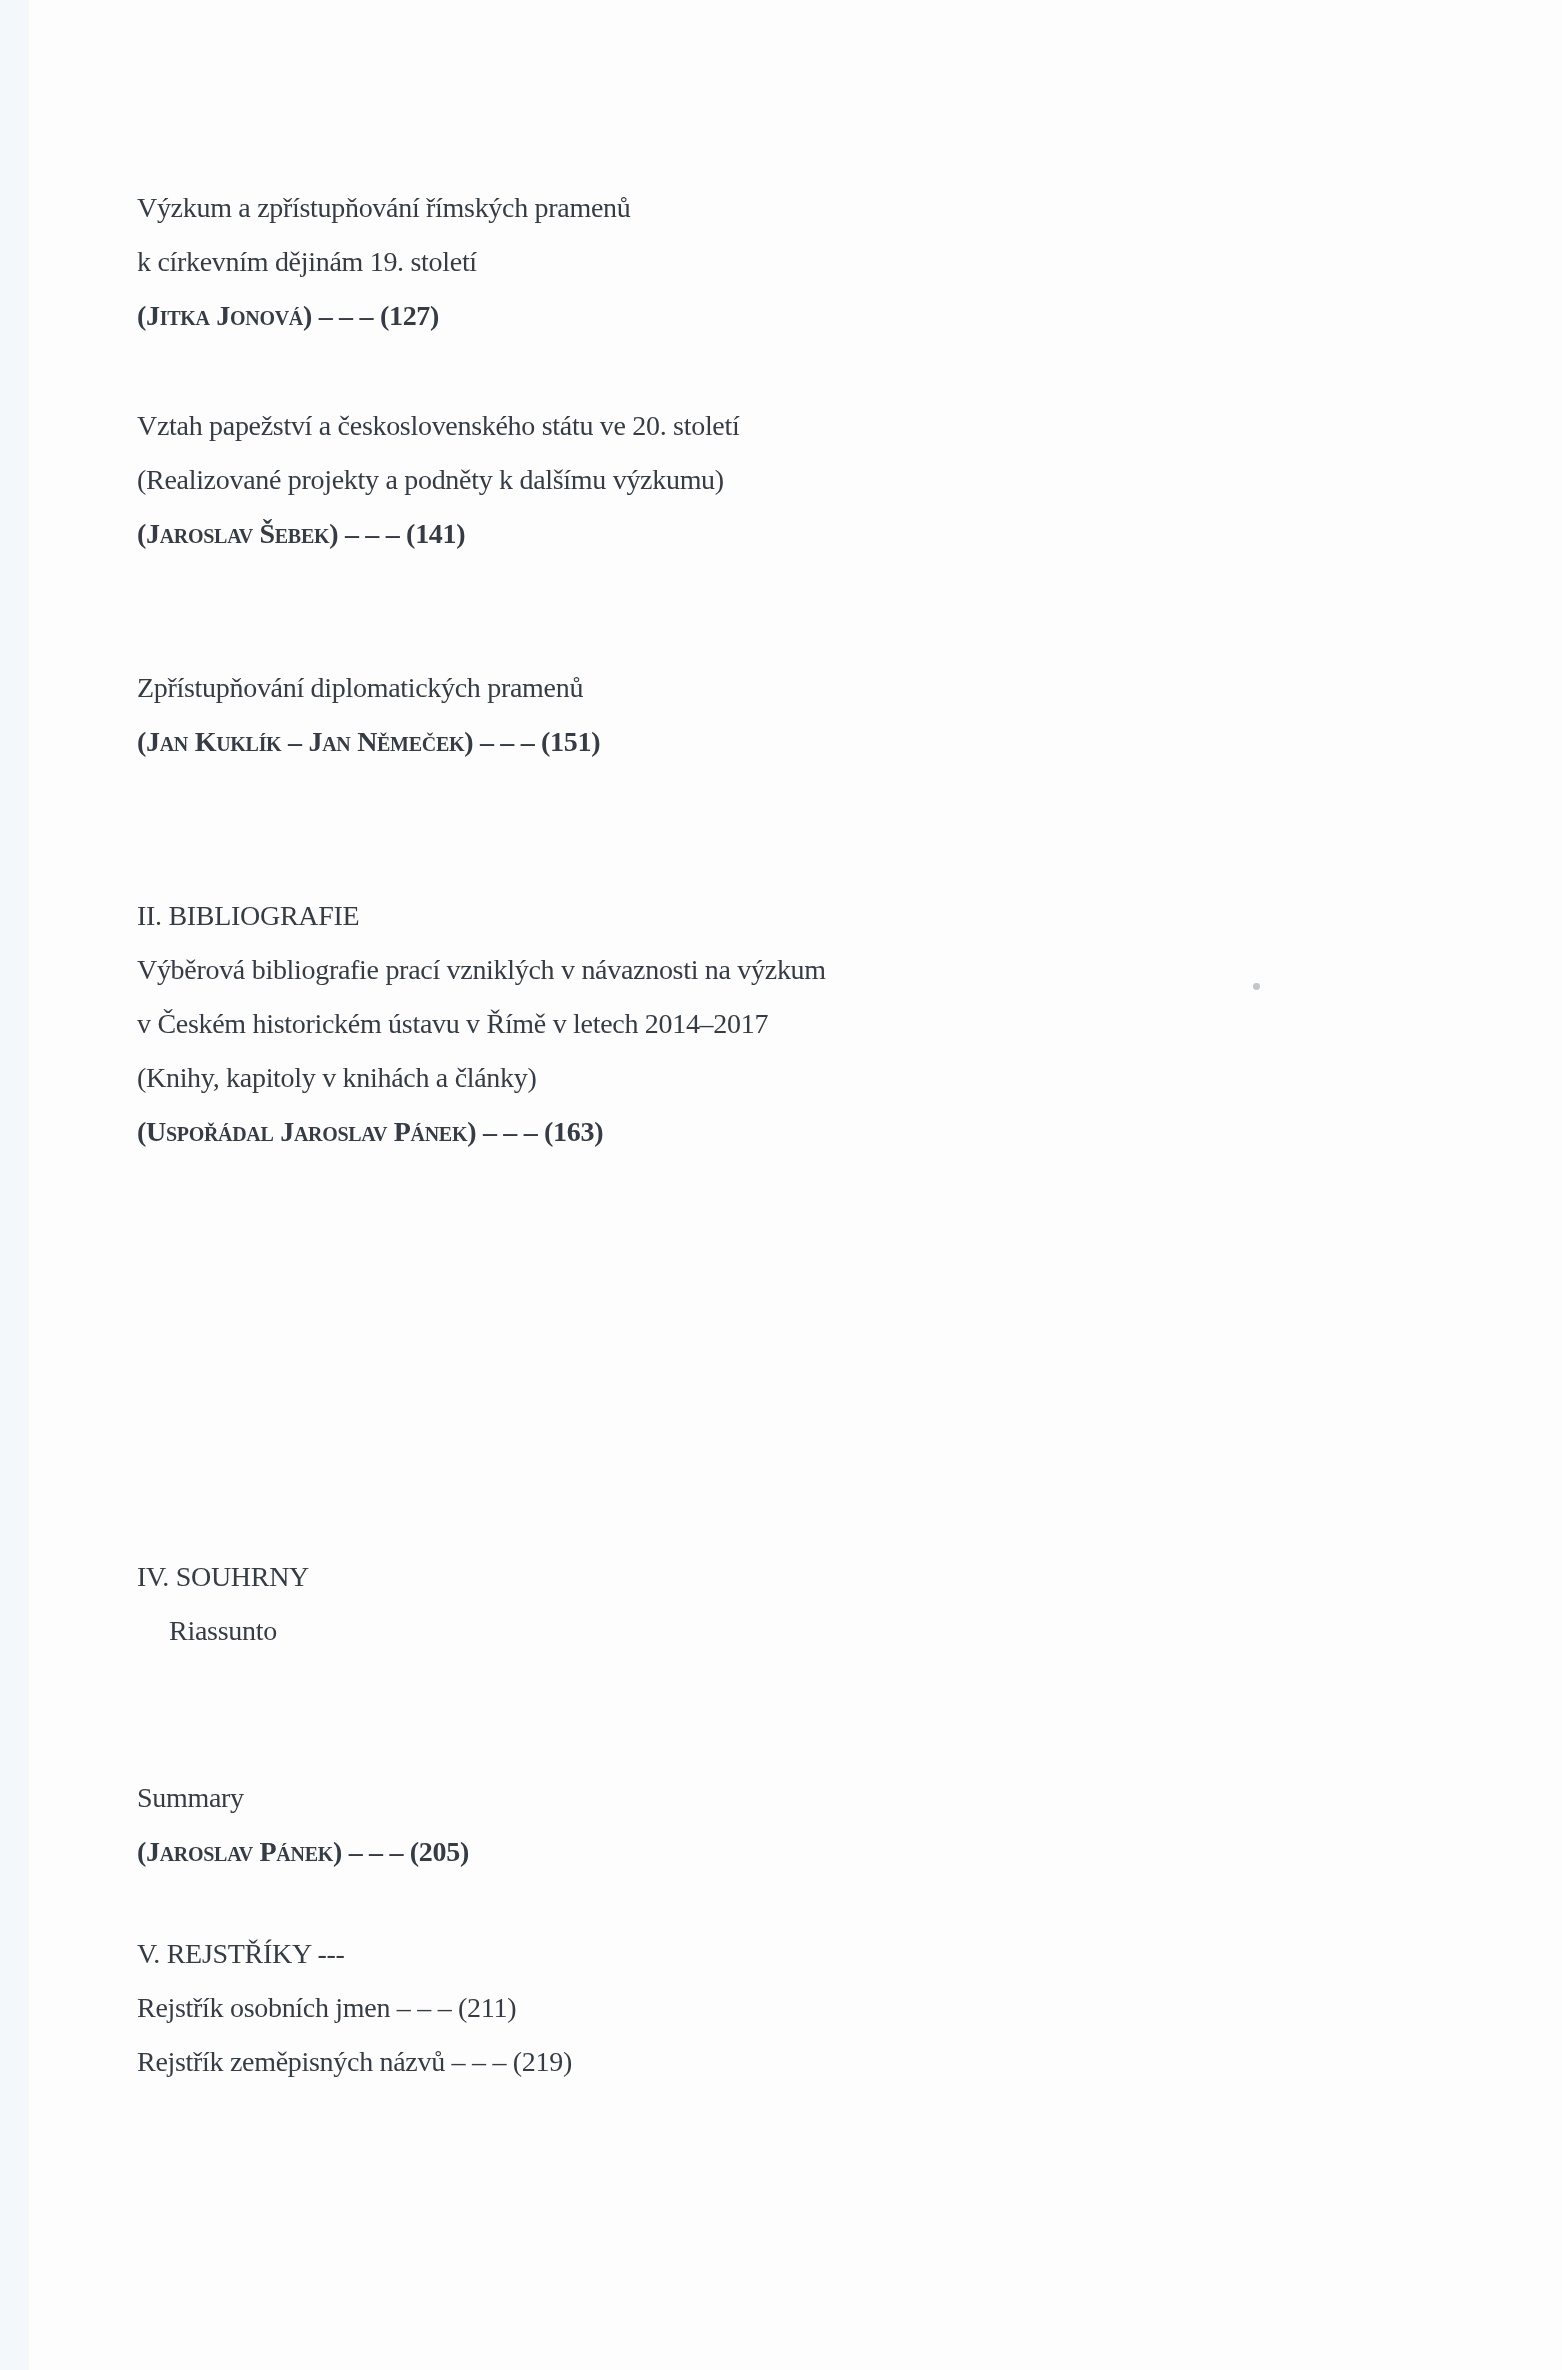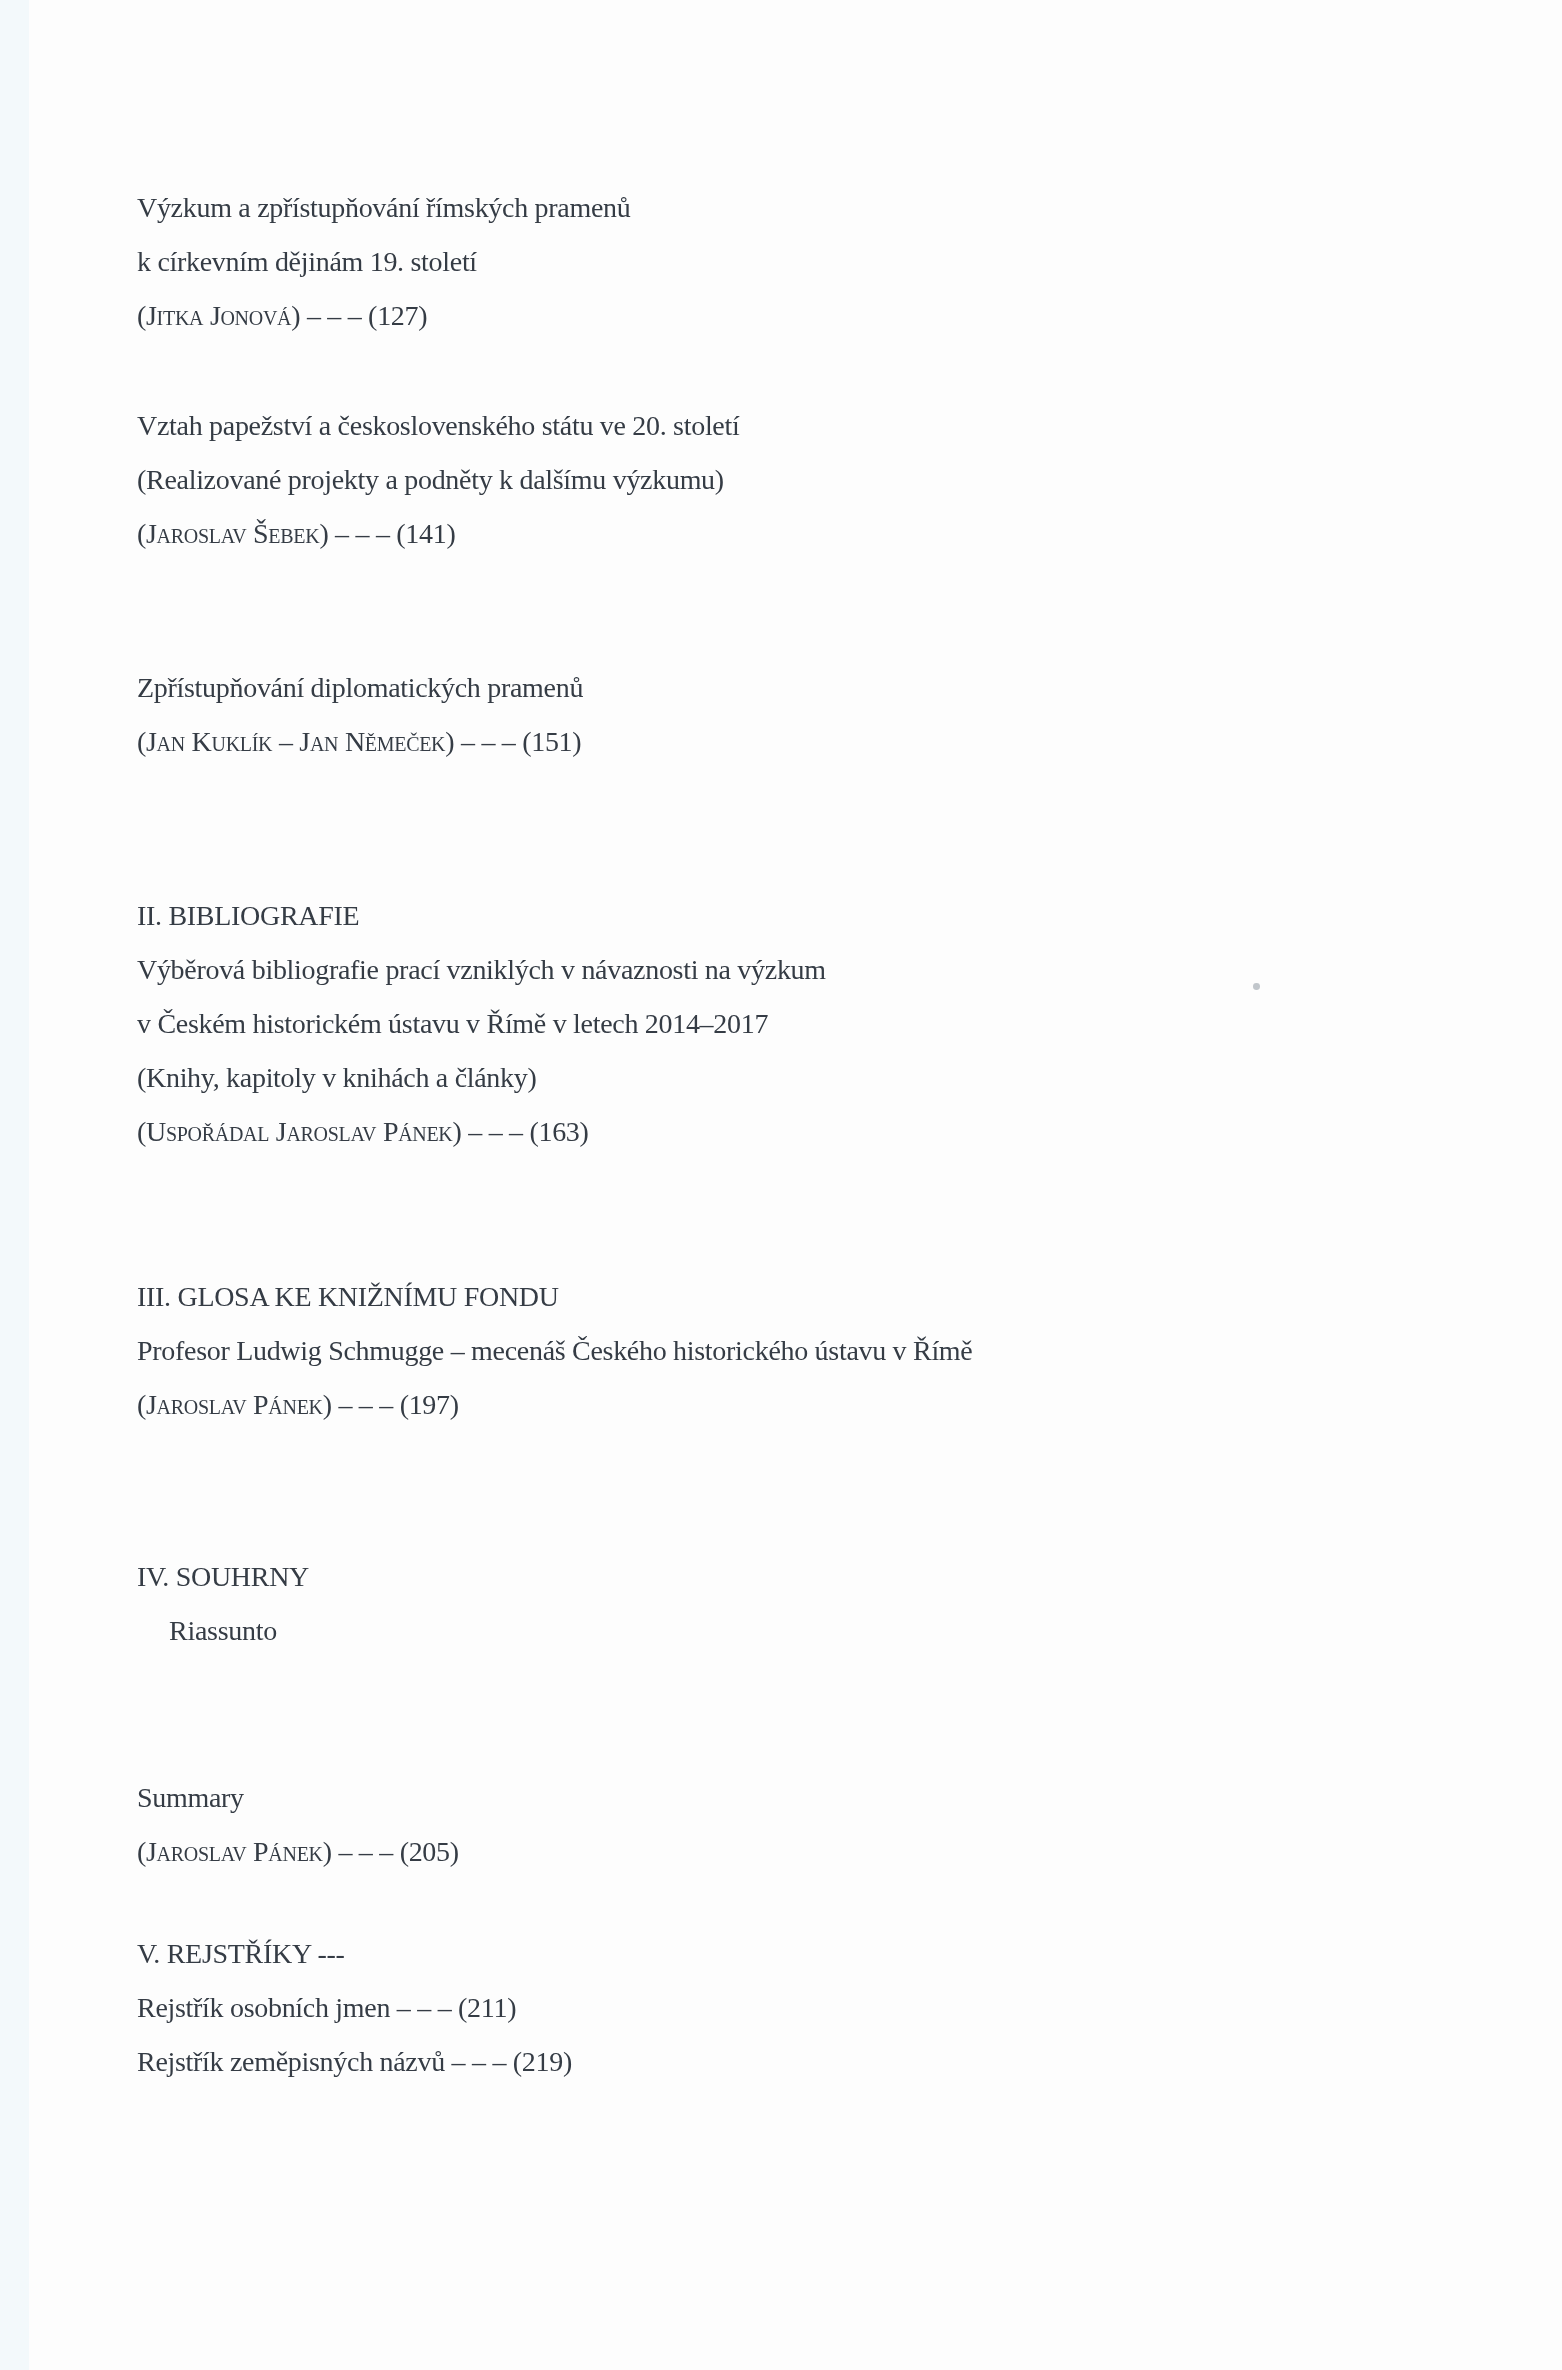--- a/index.html
+++ b/index.html
@@ -26,21 +26,21 @@
   }
   .block {
     position: absolute;
     left: 137px;
     font-size: 28px;
     line-height: 54px;
     letter-spacing: -0.3px;
     white-space: nowrap;
   }
   .line { display: block; }
-  .sc { font-variant: small-caps; }
+  .sc { font-variant: small-caps; font-weight: bold; }
   .b0 { top: 181px; }
   .b1 { top: 399px; }
   .b2 { top: 616px; margin-top: 45px; }
   .b3 { top: 889px; }
   .b4 { top: 1270px; }
   .b5 { top: 1550px; text-align: center; }
   .b6 { top: 1771px; }
   .b7 { top: 1927px; }
   .artifact-dot {
     position: absolute;
@@ -77,25 +77,20 @@
   </div>
 
   <div class="block b3">
     <span class="line">II. BIBLIOGRAFIE</span>
     <span class="line">Výběrová bibliografie prací vzniklých v návaznosti na výzkum</span>
     <span class="line">v Českém historickém ústavu v Římě v letech 2014–2017</span>
     <span class="line">(Knihy, kapitoly v knihách a články)</span>
     <span class="line sc">(Uspořádal Jaroslav Pánek) – – – (163)</span>
   </div>
 
-  <div class="block b4">
-    <span class="line">III. GLOSA KE KNIŽNÍMU FONDU</span>
-    <span class="line">Profesor Ludwig Schmugge – mecenáš Českého historického ústavu v Římě</span>
-    <span class="line sc">(Jaroslav Pánek) – – – (197)</span>
-  </div>
 
   <div class="block b5">
     <span class="line">IV. SOUHRNY</span>
     <span class="line">Riassunto</span>
   </div>
 
   <div class="block b6">
     <span class="line">Summary</span>
     <span class="line sc">(Jaroslav Pánek) – – – (205)</span>
   </div>

